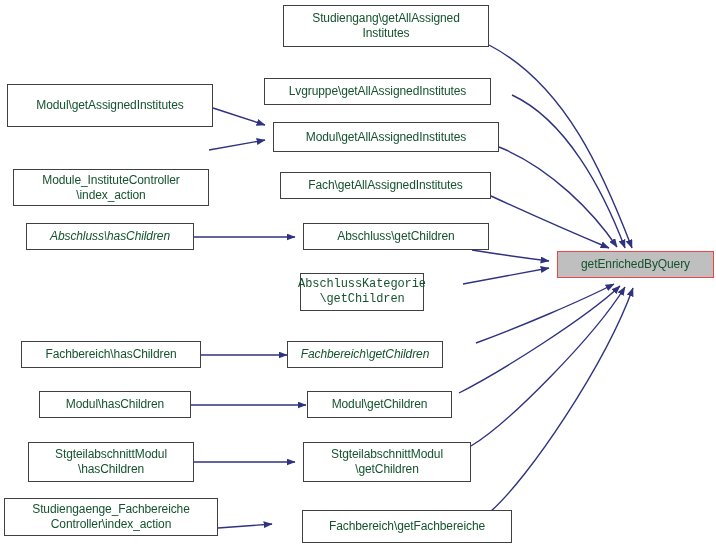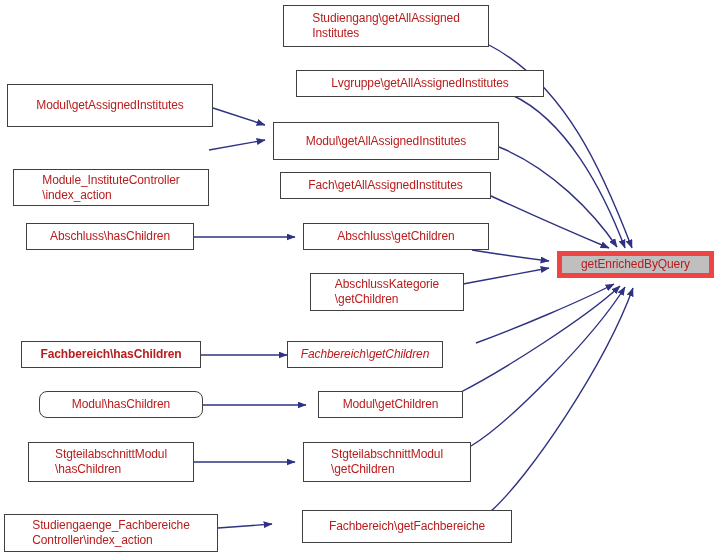--- a/index.html
+++ b/index.html
@@ -22,32 +22,33 @@
     width: 716px;
     height: 555px;
     pointer-events: none;
   }
   .node {
     position: absolute;
     box-sizing: border-box;
     display: flex;
     align-items: center;
     justify-content: center;
+    text-align: center;
     border: 1px solid #404040;
     background: #ffffff;
-    color: #b91c1c;
+    color: #14532d;
     font-size: 12px;
     line-height: 15px;
     letter-spacing: -0.1px;
     white-space: pre-line;
     z-index: 2;
   }
   .node.target {
     background: #bfbfbf;
-    border: 5px solid #ef4444;
+    border: 1px solid #ef4444;
     z-index: 3;
   }
 </style>
 </head>
 <body>
 
 <div id="canvas">
   <svg id="edges" viewBox="0 0 716 555" xmlns="http://www.w3.org/2000/svg">
     <defs>
       <marker id="arrowhead" markerWidth="9" markerHeight="7" refX="8.4" refY="3.5" orient="auto" markerUnits="userSpaceOnUse">
@@ -70,36 +71,36 @@
         <path d="M490,512 C529,478 605,365 633,288" marker-end="url(#arrowhead)"></path>
         <path d="M201,355 L287,355" marker-end="url(#arrowhead)"></path>
         <path d="M183,405 L306,405" marker-end="url(#arrowhead)"></path>
         <path d="M194,462 L295,462" marker-end="url(#arrowhead)"></path>
         <path d="M218,528 L272,524" marker-end="url(#arrowhead)"></path>
       </g>
   </svg>
   <div id="node-layer">
       <div class="node" style="left: 283px; top: 5px; width: 206px; height: 42px;">Studiengang\getAllAssigned
 Institutes</div>
-      <div class="node" style="left: 264px; top: 70px; width: 248px; height: 27px; margin-left: 32px;">Lvgruppe\getAllAssignedInstitutes</div>
+      <div class="node" style="left: 264px; top: 78px; width: 227px; height: 27px;">Lvgruppe\getAllAssignedInstitutes</div>
       <div class="node" style="left: 7px; top: 84px; width: 206px; height: 43px;">Modul\getAssignedInstitutes</div>
-      <div class="node" style="left: 273px; top: 122px; width: 226px; height: 38px;">Modul\getAllAssignedInstitutes</div>
+      <div class="node" style="left: 273px; top: 122px; width: 226px; height: 30px;">Modul\getAllAssignedInstitutes</div>
       <div class="node" style="left: 13px; top: 137px; width: 196px; height: 37px; margin-top: 32px;">Module_InstituteController
 \index_action</div>
       <div class="node" style="left: 280px; top: 172px; width: 211px; height: 27px;">Fach\getAllAssignedInstitutes</div>
-      <div class="node" style="left: 26px; top: 223px; width: 168px; height: 27px;">Abschluss\hasChildren</div>
+      <div class="node" style="left: 26px; top: 223px; width: 168px; height: 27px; font-style: italic;">Abschluss\hasChildren</div>
       <div class="node" style="left: 303px; top: 223px; width: 186px; height: 27px;">Abschluss\getChildren</div>
       <div class="node target" style="left: 557px; top: 251px; width: 157px; height: 27px;">getEnrichedByQuery</div>
-      <div class="node" style="left: 310px; top: 273px; width: 154px; height: 38px;">AbschlussKategorie
+      <div class="node" style="left: 300px; top: 273px; width: 124px; height: 38px; font-family: Liberation Mono, monospace;">AbschlussKategorie
 \getChildren</div>
-      <div class="node" style="left: 21px; top: 341px; width: 180px; height: 27px; font-weight: bold;">Fachbereich\hasChildren</div>
+      <div class="node" style="left: 21px; top: 341px; width: 180px; height: 27px;">Fachbereich\hasChildren</div>
       <div class="node" style="left: 287px; top: 341px; width: 156px; height: 27px; font-style: italic;">Fachbereich\getChildren</div>
-      <div class="node" style="left: 39px; top: 391px; width: 164px; height: 27px; border-radius: 8px;">Modul\hasChildren</div>
-      <div class="node" style="left: 318px; top: 391px; width: 145px; height: 27px;">Modul\getChildren</div>
+      <div class="node" style="left: 39px; top: 391px; width: 152px; height: 27px;">Modul\hasChildren</div>
+      <div class="node" style="left: 307px; top: 391px; width: 145px; height: 27px;">Modul\getChildren</div>
       <div class="node" style="left: 28px; top: 442px; width: 166px; height: 40px;">StgteilabschnittModul
 \hasChildren</div>
       <div class="node" style="left: 303px; top: 442px; width: 168px; height: 40px;">StgteilabschnittModul
 \getChildren</div>
-      <div class="node" style="left: 4px; top: 514px; width: 214px; height: 38px;">Studiengaenge_Fachbereiche
+      <div class="node" style="left: 4px; top: 498px; width: 214px; height: 38px;">Studiengaenge_Fachbereiche
 Controller\index_action</div>
       <div class="node" style="left: 280px; top: 510px; width: 210px; height: 33px; margin-left: 22px;">Fachbereich\getFachbereiche</div>
     </div>
 </div>
 
 </body></html>

